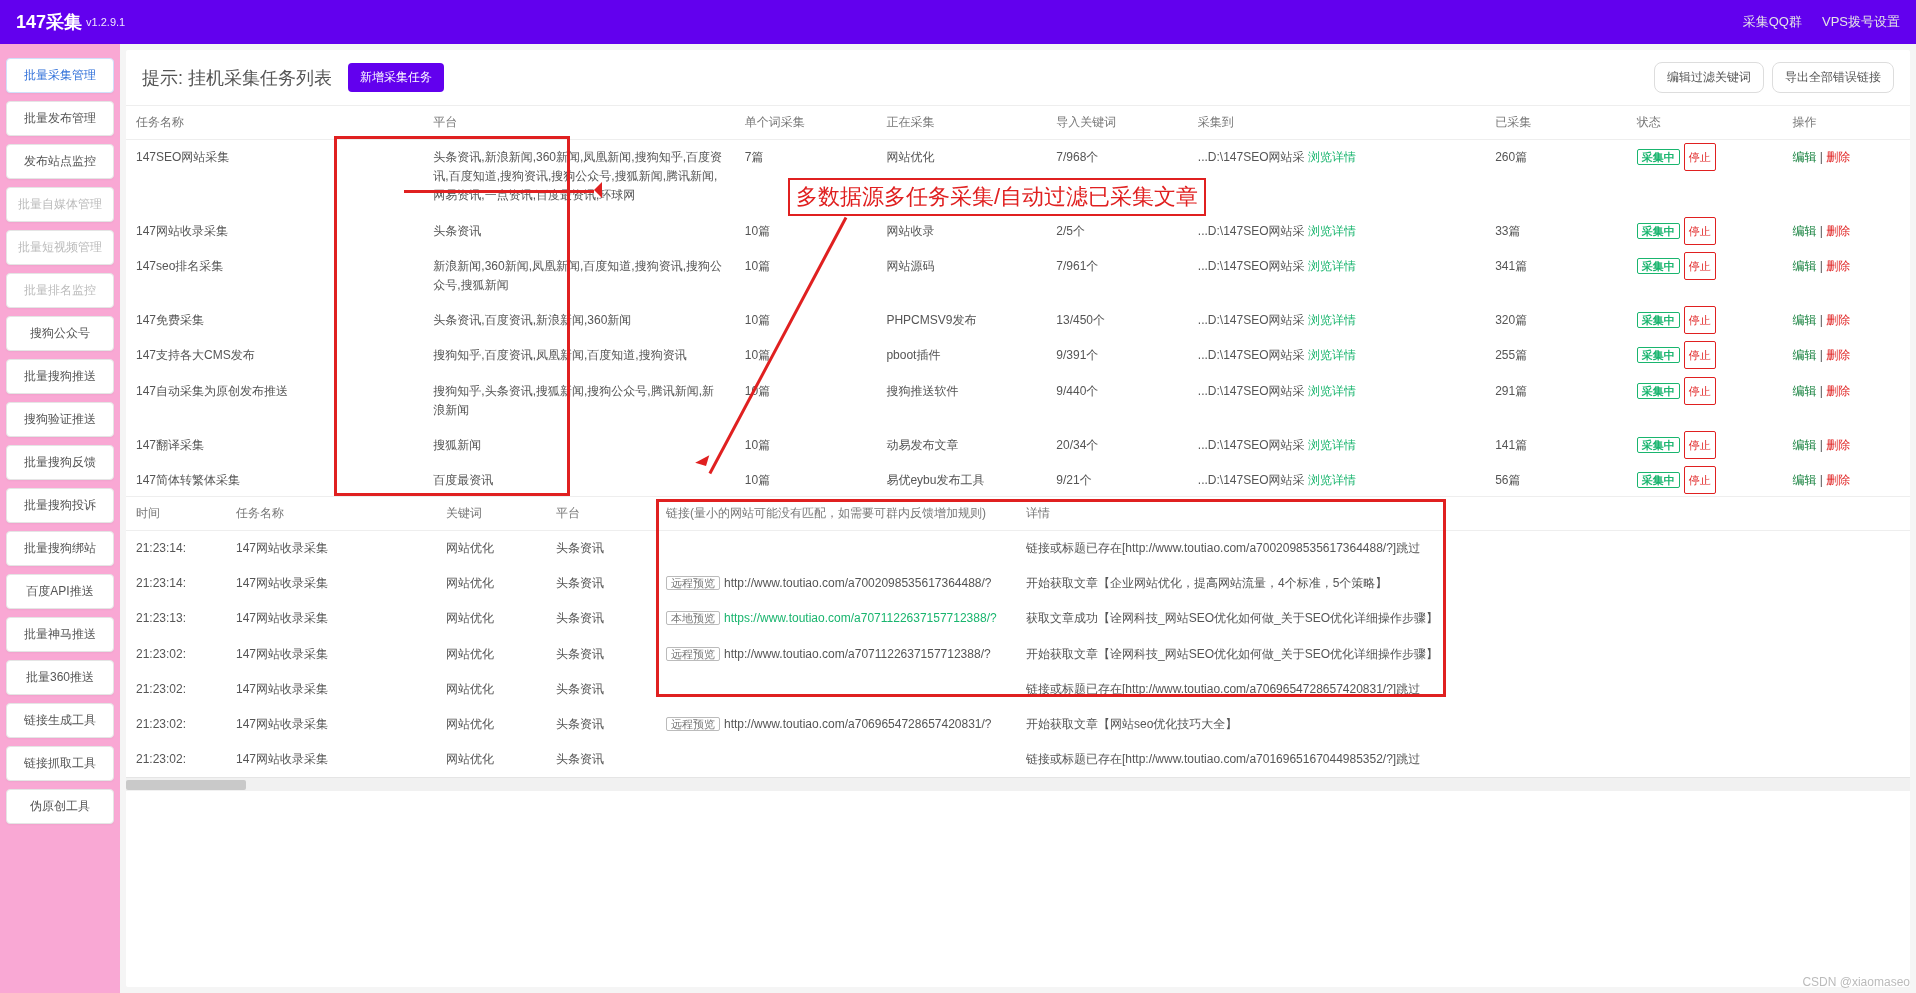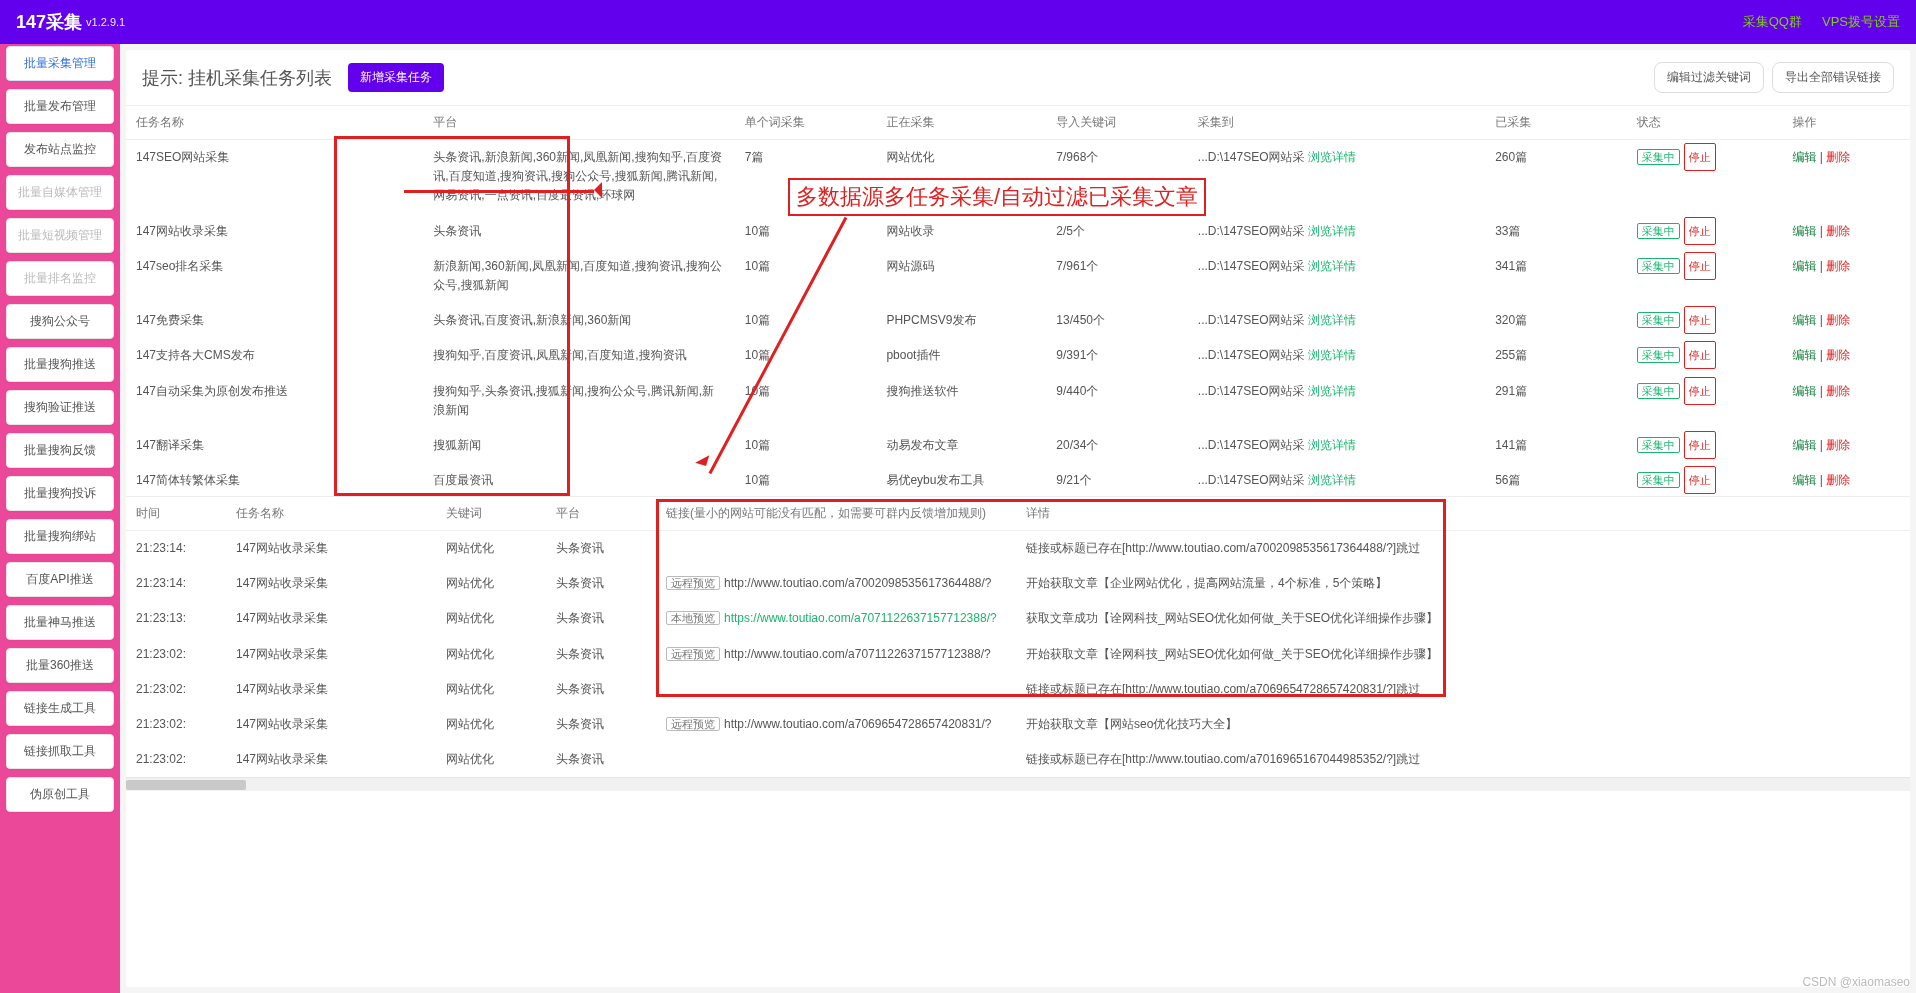--- a/index.html
+++ b/index.html
@@ -1,37 +1,37 @@
 <!DOCTYPE html>
 <html><head>
 <meta charset="utf-8">
 <style>
 * { margin:0; padding:0; box-sizing:border-box; font-family:"Microsoft YaHei","PingFang SC",sans-serif; }
 body { background:#f5f5f5; font-size:12px; color:#333; }
 .topbar { background:#6200ee; height:44px; display:flex; align-items:center; padding:0 16px; color:#fff; }
 .brand { font-size:18px; font-weight:600; }
 .brand-ver { font-size:11px; margin-left:4px; opacity:.9; }
 .top-spacer { flex:1; }
-.top-link { color:#84cc16; margin-left:20px; font-size:13px; cursor:pointer; }
+.top-link { color:#e5e5e5; margin-left:20px; font-size:13px; cursor:pointer; }
 .app { display:flex; height:calc(100vh - 44px); }
-.sidebar { width:120px; padding:2px 6px; background:#ec4899; overflow-y:auto; }
+.sidebar { width:120px; padding:14px 6px; background:#f9a8d4; overflow-y:auto; }
 .side-btn { display:block; width:100%; background:#fff; border:1px solid #e5e5e5; border-radius:4px; padding:8px 4px; margin-bottom:8px; font-size:12px; color:#555; text-align:center; cursor:pointer; box-shadow:0 1px 2px rgba(0,0,0,.04); }
 .side-btn.primary { color:#2f6fd9; border-color:#cfe0fb; }
 .side-btn.muted { color:#bbb; }
 .main { flex:1; background:#fff; margin:6px; border-radius:2px; display:flex; flex-direction:column; overflow:hidden; position:relative; }
 .panel-head { display:flex; align-items:center; padding:12px 16px; border-bottom:1px solid #eee; }
 .panel-title { font-size:18px; font-weight:500; color:#555; }
 .btn-purple { background:#6200ee; color:#fff; border:none; border-radius:4px; padding:6px 12px; font-size:12px; margin-left:16px; cursor:pointer; }
 .head-spacer { flex:1; }
 .btn-plain { background:#fff; border:1px solid #ddd; border-radius:8px; padding:6px 12px; font-size:12px; color:#555; margin-left:8px; cursor:pointer; }
 .tbl { width:100%; border-collapse:collapse; }
 .tbl th { text-align:left; font-weight:500; font-size:12px; color:#777; padding:8px 10px; border-bottom:1px solid #eee; }
 .tbl td { font-size:12px; color:#555; padding:8px 10px; vertical-align:top; line-height:1.6; }
 .lnk-browse { color:#19b56e; cursor:pointer; }
-.badge-collect { color:#19b56e; border:1px solid #19b56e; padding:1px 4px; border-radius:2px; font-size:11px; margin-right:4px; }
+.badge-collect { color:#19b56e; border:1px solid #19b56e; padding:1px 4px; border-radius:2px; font-size:11px; margin-right:4px;font-weight:bold; }
 .badge-stop { color:#e02020; border:1px solid #e02020; padding:7px 4px; border-radius:2px; font-size:11px; cursor:pointer; }
 .op-edit { color:#15803d; cursor:pointer; }
 .op-del { color:#e02020; cursor:pointer; }
 .upper { flex:0 0 auto; max-height:390px; overflow:auto; position:relative; }
 .lower { flex:1; overflow:auto; border-top:1px solid #eee; position:relative; }
 .mini-btn { border:1px solid #bbb; color:#777; padding:0 4px; font-size:11px; border-radius:2px; margin-right:4px; }
 .green-url { color:#19b56e; }
 .annot-box { position:absolute; border:3px solid #e02020; pointer-events:none; }
 .annot-text { position:absolute; color:#e02020; font-size:22px; font-weight:500; background:#fff; padding:2px 6px; border:2px solid #e02020; }
 .arrow-line { position:absolute; background:#e02020; height:3px; transform-origin:left center; }

